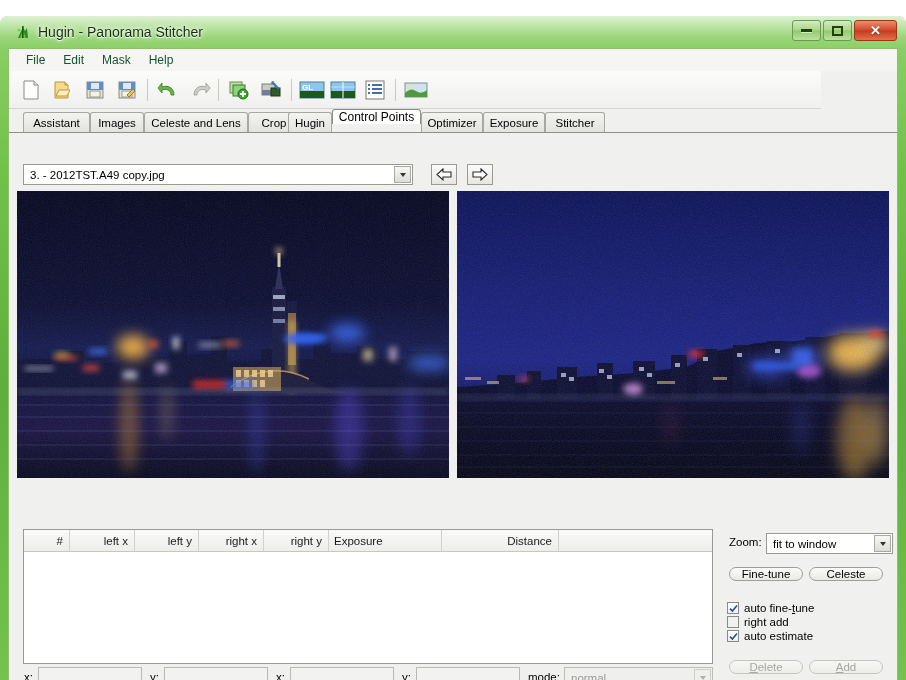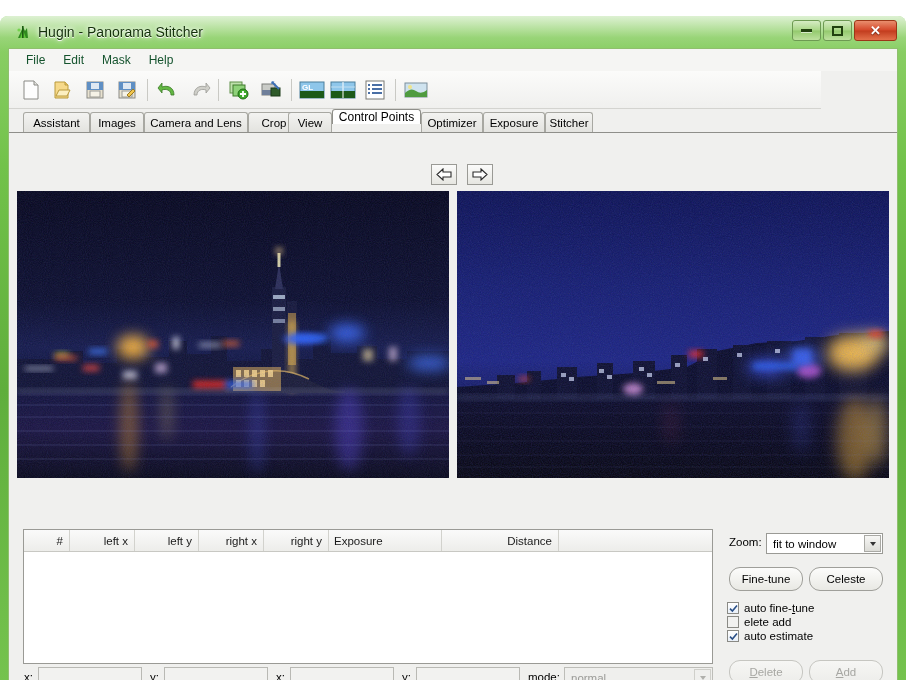--- a/index.html
+++ b/index.html
@@ -181,21 +181,21 @@
     box-sizing:border-box;
     border-right:1px solid #d2d2cd;
     cursor:default;
   }
   .th.r{justify-content:flex-end;padding-right:6px;}
   .th.l{justify-content:flex-start;padding-left:5px;}
 
   
   #zoomlabel{position:absolute;left:720px;top:403px;font-size:11.5px;color:#000;}
   .pushbtn{
-    position:absolute;height:24px;box-sizing:border-box;
+    position:absolute;height:14px;box-sizing:border-box;
     background:linear-gradient(180deg,#fcfcfb,#e9e9e4);
     border:1px solid #9f9f9a;border-radius:11px;
     font-size:11.5px;color:#000;
     display:flex;align-items:center;justify-content:center;
     cursor:default;
   }
   .pushbtn.disabled{color:#a7a7a3;border-color:#c6c6c1;
     background:linear-gradient(180deg,#f6f6f4,#ededea);}
 
   .cbrow{position:absolute;left:718px;display:flex;align-items:center;font-size:11.5px;color:#000;}
@@ -371,32 +371,38 @@
           <rect x="1" y="4" width="22" height="14" fill="#cfe3ef" stroke="#7c8f9c"></rect>
           <path d="M1 14 q6 -6 11 -2 q5 4 11 -1 v7 H1 Z" fill="#4f9b3f"></path>
           <circle cx="6" cy="8" r="2" fill="#f0e48a"></circle>
         </svg>
       </div>
     </div>
 
     <div id="tabstrip">
       <div class="tab" style="left:14px;width:67px">Assistant</div>
       <div class="tab" style="left:81px;width:54px">Images</div>
-      <div class="tab" style="left:135px;width:104px">Camera and Lens</div>
+      <div class="tab" style="left:135px;width:104px">Celeste and Lens</div>
       <div class="tab" style="left:239px;width:52px">Crop</div>
-      <div class="tab" style="left:279px;width:44px">View</div>
+      <div class="tab" style="left:279px;width:44px">Hugin</div>
       <div class="tab active" style="left:323px;width:89px">Control Points</div>
       <div class="tab" style="left:412px;width:62px">Optimizer</div>
       <div class="tab" style="left:474px;width:62px">Exposure</div>
-      <div class="tab" style="left:536px;width:48px">Stitcher</div>
+      <div class="tab" style="left:536px;width:60px">Stitcher</div>
     </div>
     <div id="tab-underline"></div>
 
     <div id="mainpanel">
 
+      <div class="combo" style="left:14px;top:31px;width:390px">
+        <span>3. - 2012TST.A49 copy.jpg</span>
+        <span class="arrowbox">
+            <span class="caret"></span>
+          </span>
+      </div>
 
       <div class="navbtn" style="left:422px">
         <svg width="16" height="13" viewBox="0 0 16 13">
           <path d="M7 1 L1 6.5 L7 12 V9 H15 V4 H7 Z" fill="#ffffff" stroke="#2a2a2a" stroke-width="1.1"></path>
         </svg>
       </div>
       <div class="navbtn" style="left:458px">
         <svg width="16" height="13" viewBox="0 0 16 13">
           <path d="M9 1 L15 6.5 L9 12 V9 H1 V4 H9 Z" fill="#ffffff" stroke="#2a2a2a" stroke-width="1.1"></path>
         </svg>
@@ -639,42 +645,42 @@
           <div class="th r" style="left:175px;width:65px">right x</div>
           <div class="th r" style="left:240px;width:65px">right y</div>
           <div class="th l" style="left:305px;width:113px">Exposure</div>
           <div class="th r" style="left:418px;width:117px">Distance</div>
           <div class="th" style="left:535px;width:153px;border-right:none"></div>
         </div>
         <div id="cpbody"></div>
       </div>
 
       <div id="zoomlabel">Zoom:</div>
-      <div class="combo" style="left:757px;top:400px;width:117px">
+      <div class="combo" style="left:757px;top:400px;width:127px">
         <span>fit to window</span>
         <span class="arrowbox">
             <span class="caret"></span>
           </span>
       </div>
 
       <div class="pushbtn" style="left:720px;top:434px;width:74px">Fine-tune</div>
       <div class="pushbtn" style="left:800px;top:434px;width:74px">Celeste</div>
 
       <div class="cbrow" style="top:469px">
         <span class="cbox checked">
           <svg class="tick" viewBox="0 0 9 9">
               <path d="M1 4.6 L3.4 7 L8 1.6" stroke="#2a4f86" stroke-width="1.6" fill="none"></path>
             </svg>
         </span>
         <span>auto fine-<u>t</u>une</span>
       </div>
 
       <div class="cbrow" style="top:483px">
         <span class="cbox unchecked"></span>
-        <span>elete add</span>
+        <span>right add</span>
       </div>
 
       <div class="cbrow" style="top:497px">
         <span class="cbox checked">
           <svg class="tick" viewBox="0 0 9 9">
               <path d="M1 4.6 L3.4 7 L8 1.6" stroke="#2a4f86" stroke-width="1.6" fill="none"></path>
             </svg>
         </span>
         <span>auto estimate</span>
       </div>

